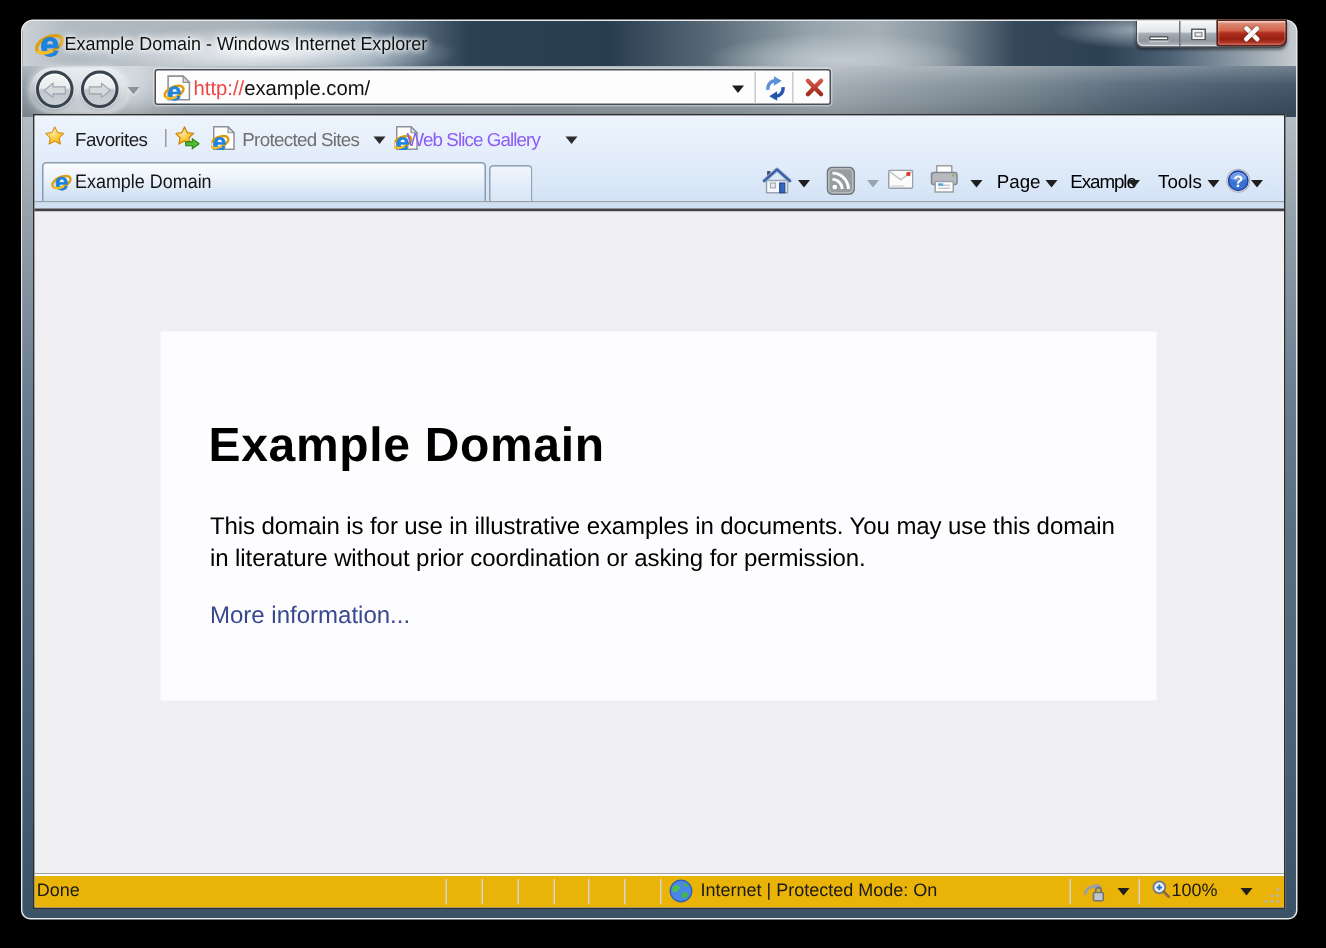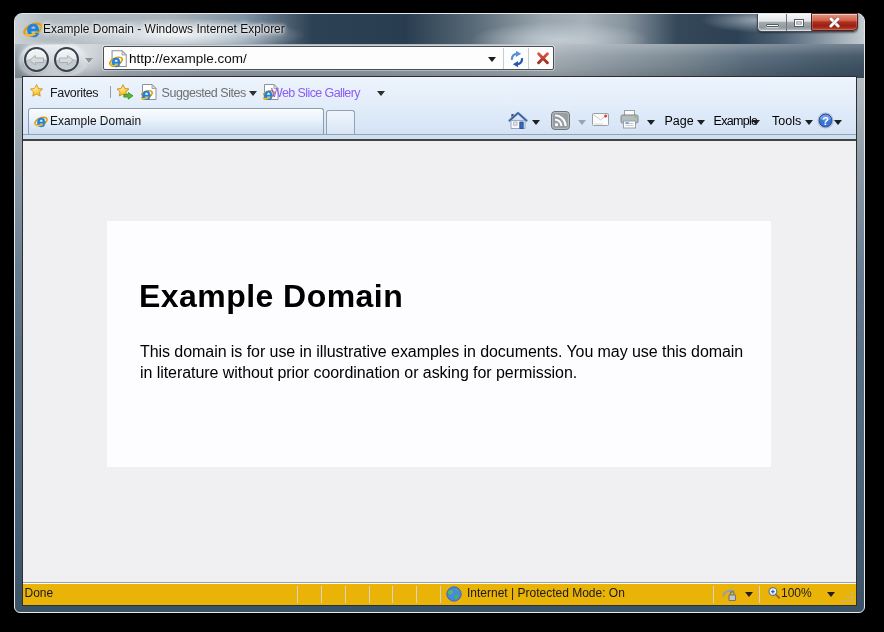--- a/index.html
+++ b/index.html
@@ -42,21 +42,21 @@
   box-shadow:inset 0 1px 1px #fff, 0 0 0 1px rgba(235,239,242,.55), 0 1px 2px rgba(40,50,60,.35)}
 #capsule{position:absolute;left:5px;top:1px;width:65px;height:30px;border-radius:15px;
   background:linear-gradient(180deg,rgba(240,243,245,.85),rgba(205,212,217,.45) 70%,rgba(235,240,243,.5));
   box-shadow:0 0 5px rgba(238,242,244,.9)}
 #backc{left:9px}#fwdc{left:39px}
 .navarrow{position:absolute;left:3px;top:5.5px;width:15px;height:10.5px}
 #navchev{position:absolute;left:70px;top:13.5px;width:0;height:0;border:4.5px solid transparent;border-top:5.5px solid #8a949d;filter:drop-shadow(0 1px 0 rgba(255,255,255,.55))}
 #addr{position:absolute;left:88px;top:2px;width:451px;height:24px;border:1px solid #494f56;border-radius:2px;background:#fdfdfe;box-shadow:0 0 0 1px rgba(255,255,255,.35)}
 #addrfav{position:absolute;left:4px;top:1.5px;width:20px;height:20px}
 #addrtext{position:absolute;left:25px;top:4px;font-size:13.5px;color:#111;white-space:nowrap}
-#addrtext .g{color:#000000}
+#addrtext .g{color:#ef4444}
 #addrsep1{position:absolute;left:399px;top:1px;width:1px;height:21px;background:#c7ccd2}
 #addrsep2{position:absolute;left:424px;top:1px;width:1px;height:21px;background:#c7ccd2}
 #addrdrop{position:absolute;left:384px;top:10px;width:0;height:0;border:4.5px solid transparent;border-top:5.5px solid #1c1c1c}
 #stopx{position:absolute;left:430px;top:3px;width:18px;height:17px}
 #refr{position:absolute;left:404px;top:3px;width:18px;height:18px}
 #search{position:absolute;left:545px;top:2px;width:296px;height:24px;border:1px solid #494f56;border-radius:2px;background:#fcfdfd;box-shadow:0 0 0 1px rgba(255,255,255,.35)}
 #bingb{position:absolute;left:9px;top:5px;width:11px;height:15px}
 #bingtxt{position:absolute;left:23px;top:4.5px;font-size:13.5px;font-style:italic;color:#8b8b8b}
 #mag{position:absolute;left:255px;top:3px;width:17px;height:17px}
 #searchdrop{position:absolute;left:286px;top:10px;width:0;height:0;border:4.5px solid transparent;border-top:5.5px solid #1c1c1c}
@@ -217,21 +217,21 @@
   <g transform="translate(-1.6,3.4) scale(0.345)">
   <g transform="rotate(-24 20 21)">
             <ellipse cx="20" cy="21" rx="18.3" ry="9.6" fill="none" stroke="#dd9f10" stroke-width="4.6"></ellipse>
           </g>
   <text x="20.5" y="36" font-family="Liberation Sans" font-weight="bold" font-size="46" fill="#1b84e0" text-anchor="middle" style="paint-order:stroke" stroke="#1467c4" stroke-width="1">e</text>
   <g transform="rotate(-24 20 21)">
             <path d="M1.7 22.5 A 18.3 9.6 0 0 0 21 30.6" fill="none" stroke="#f6bc28" stroke-width="4.6"></path>
           </g>
         </g>
       </svg>
-    <div id="sslbl">Suggested Sites</div>
+    <div id="sslbl">Protected Sites</div>
     <div class="favdrop" id="ssdrop"></div>
     <svg class="pageico" id="pg2" viewBox="0 0 16 16">
   <path d="M1.5 0.5 h9.5 l4 4 v11 h-13.5 z" fill="#fff" stroke="#8e9297" stroke-width="1"></path>
   <path d="M11 0.5 v4 h4 z" fill="#dfe2e5" stroke="#8e9297" stroke-width="0.8"></path>
   <g transform="translate(-1.6,3.4) scale(0.345)">
   <g transform="rotate(-24 20 21)">
             <ellipse cx="20" cy="21" rx="18.3" ry="9.6" fill="none" stroke="#dd9f10" stroke-width="4.6"></ellipse>
           </g>
   <text x="20.5" y="36" font-family="Liberation Sans" font-weight="bold" font-size="46" fill="#1b84e0" text-anchor="middle" style="paint-order:stroke" stroke="#1467c4" stroke-width="1">e</text>
   <g transform="rotate(-24 20 21)">
@@ -302,20 +302,21 @@
    <circle cx="8.5" cy="8.5" r="6.5" fill="none" stroke="#1c3f9e" stroke-width="0.9"></circle>
    <text x="8.5" y="12.7" font-family="Liberation Sans" font-weight="bold" font-size="11" fill="#fff" text-anchor="middle">?</text>
  </svg>
  <div class="cmddrop" style="left:412px"></div>
       </div>
     <div id="page">
       <div id="whitebox">
         <div id="h1">Example Domain</div>
         <div class="pline" id="pl1">This domain is for use in illustrative examples in documents. You may use this domain</div>
         <div class="pline" id="pl2">in literature without prior coordination or asking for permission.</div>
+        <div id="morelink">More information...</div>
       </div>
     </div>
     <div id="statsep"></div>
     <div id="status">
       <div id="sdone">Done</div>
       <div class="scell" style="left:274px"></div>
       <div class="scell" style="left:298px"></div>
       <div class="scell" style="left:322px"></div>
       <div class="scell" style="left:346px"></div>
       <div class="scell" style="left:369px"></div>

